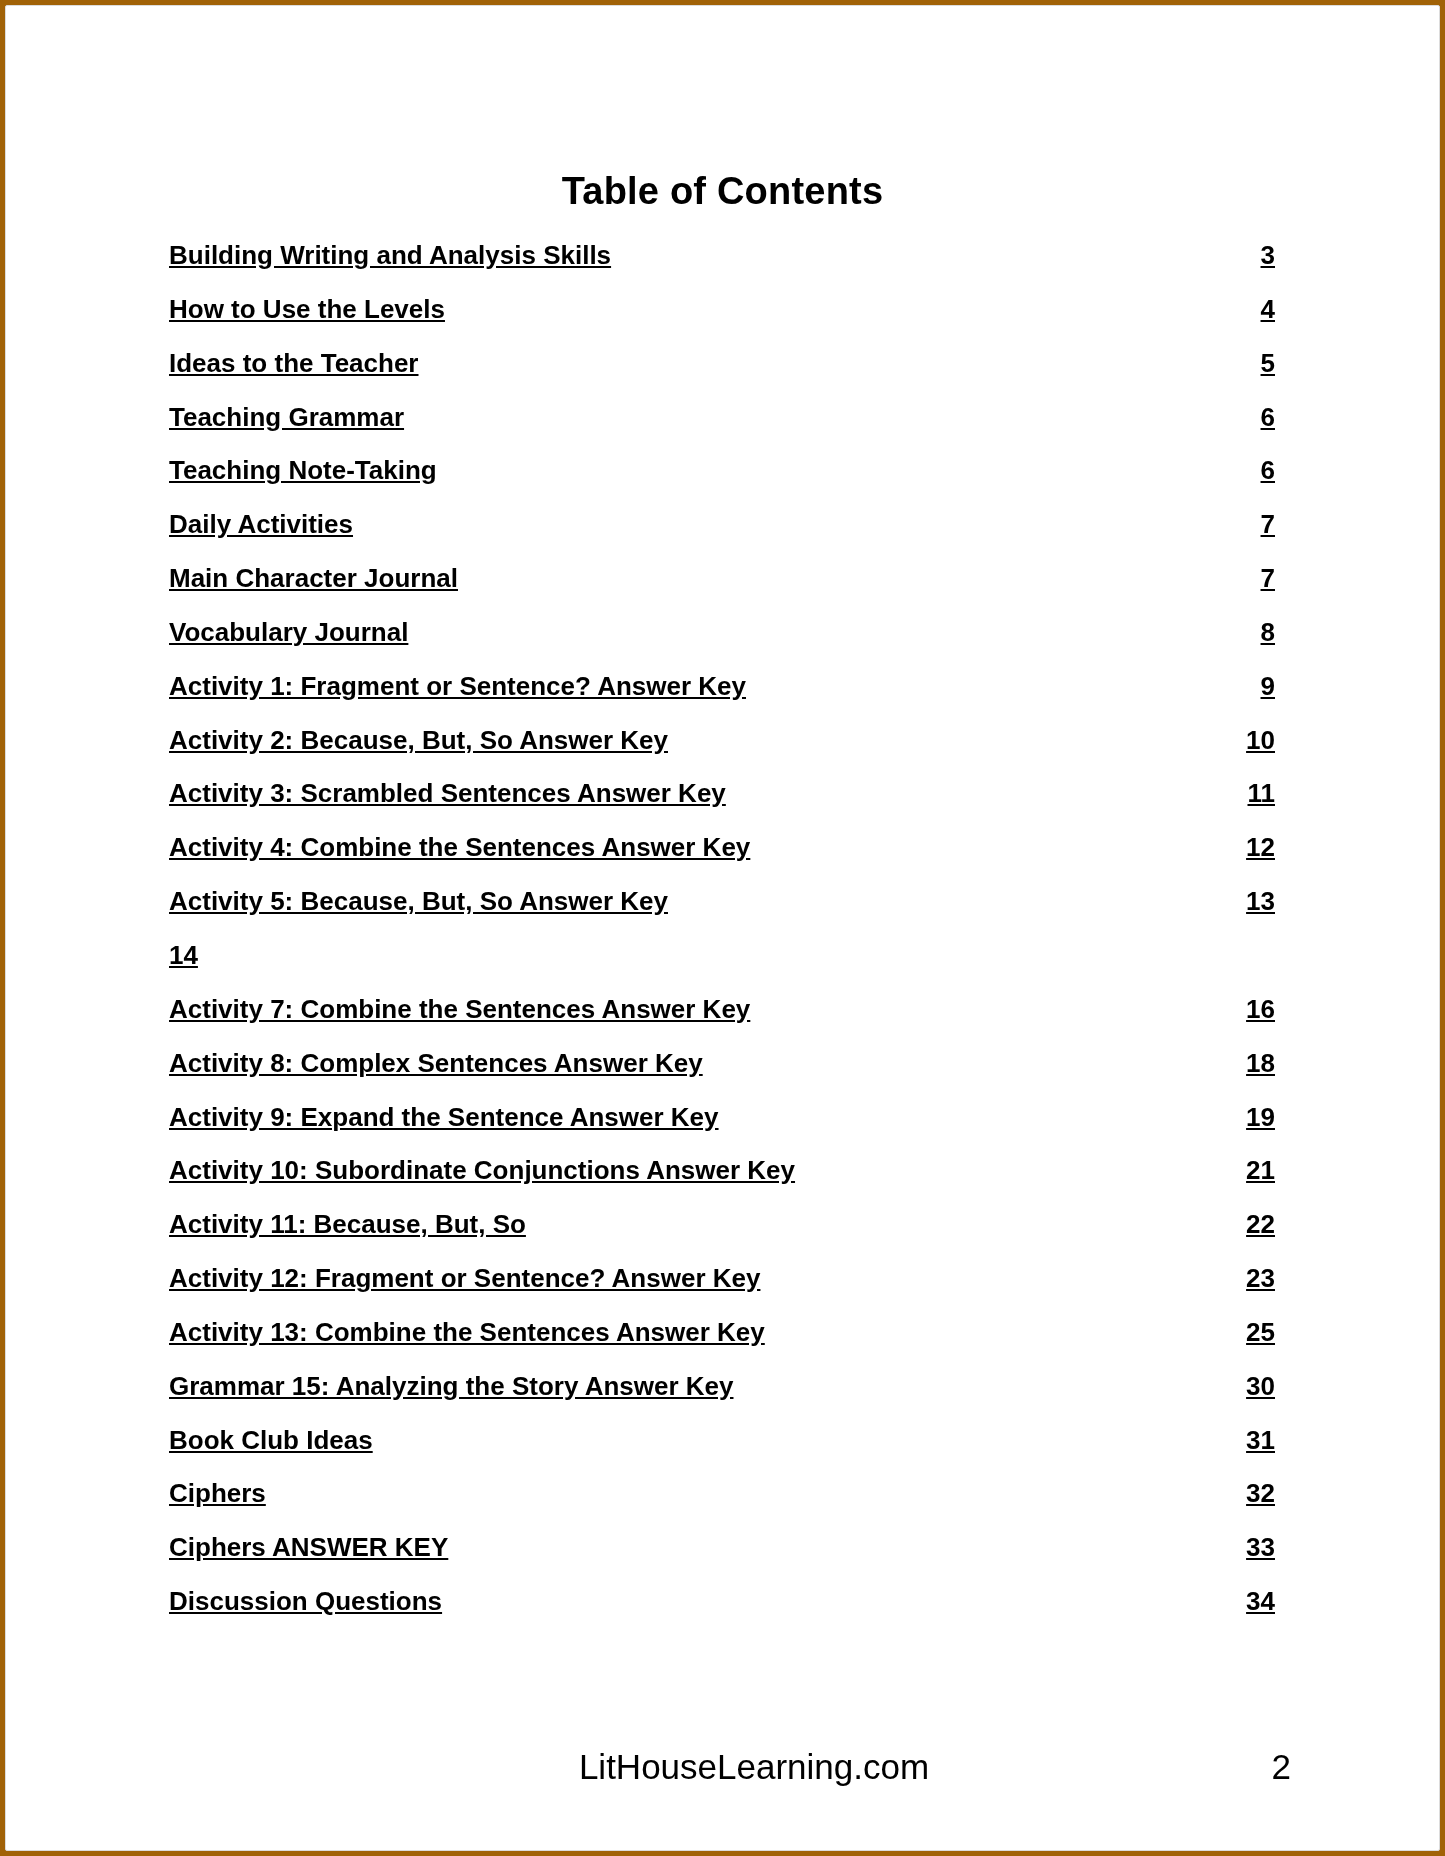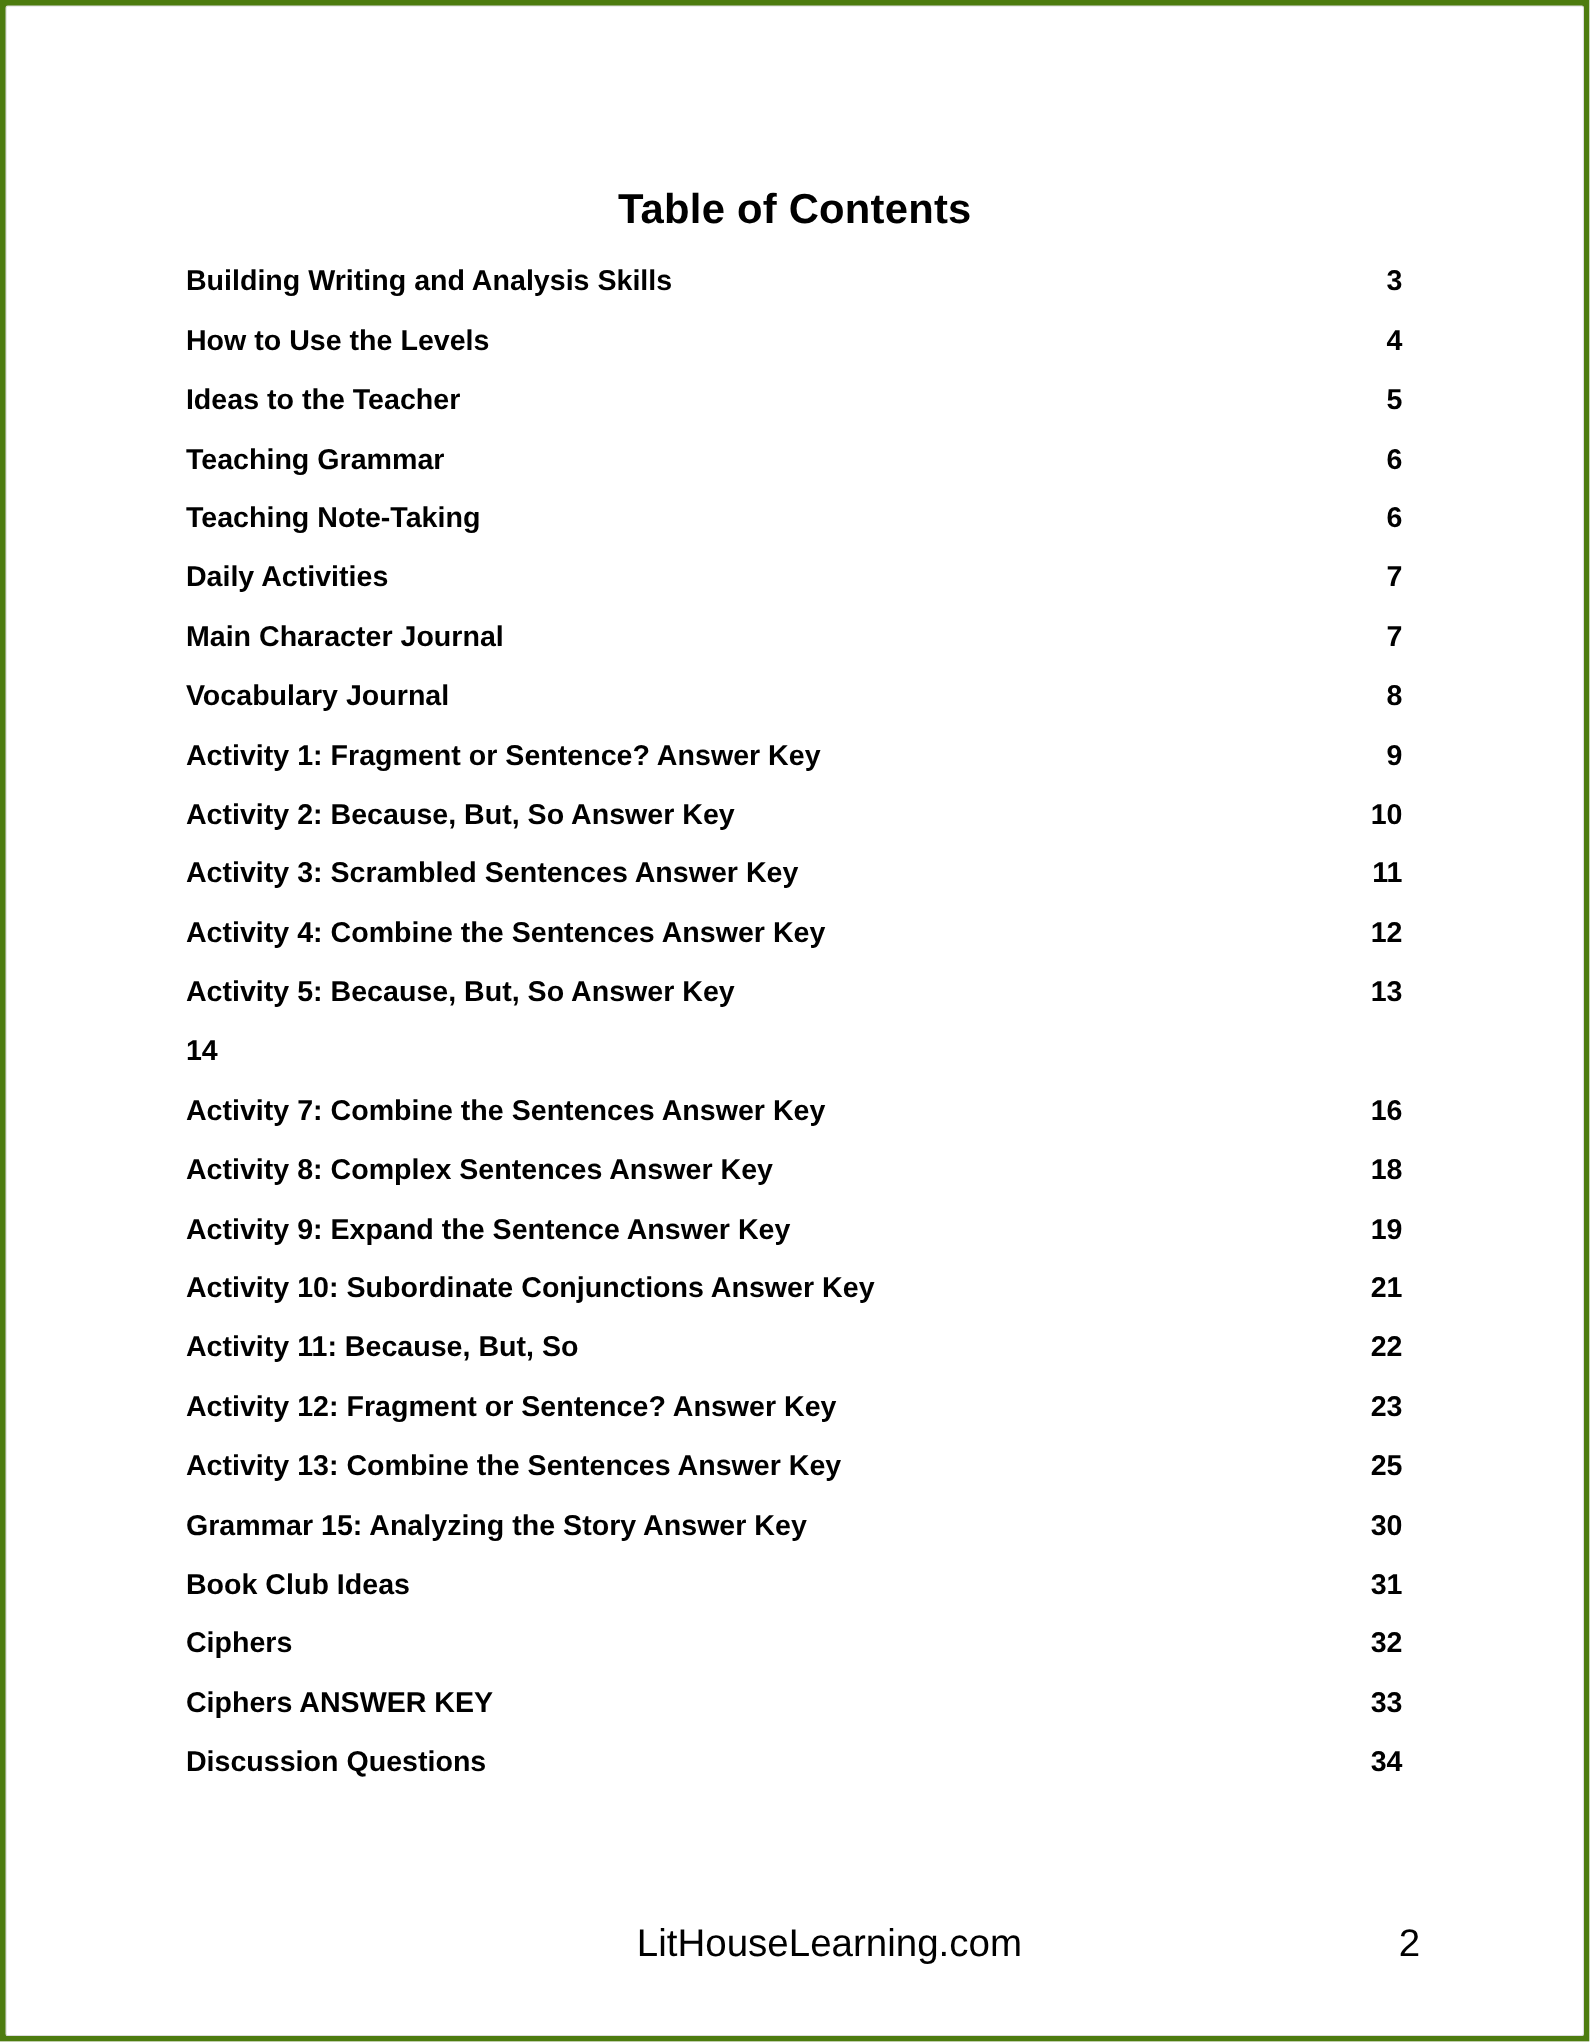--- a/index.html
+++ b/index.html
@@ -4,21 +4,21 @@
 <style>
   * { margin: 0; padding: 0; box-sizing: border-box; }
   html, body {
     font-family: "Liberation Sans", "DejaVu Sans", sans-serif;
     background: #f1f1f1;
   }
   .viewport {
     position: relative;
     width: 1445px;
     height: 1856px;
-    background: #4d7c0f;
+    background: #a16207;
     overflow: hidden;
   }
   .sheet {
     position: absolute;
     left: 5px;
     top: 5px;
     width: 1435px;
     height: 1846px;
     background: #ffffff;
     border: 1px solid #dcdcdc;
@@ -38,20 +38,21 @@
     padding: 0 164px 0 163px;
   }
   .toc-row {
     height: 53.85px;
     display: flex;
     justify-content: space-between;
     align-items: baseline;
     font-size: 26px;
     line-height: 31px;
     font-weight: bold;
+    text-decoration: underline;
   }
   .toc-row .lbl { white-space: nowrap; }
   .toc-row .num { white-space: nowrap; text-align: right; }
   .page-footer {
     position: absolute;
     left: 163px;
     right: 148px;
     top: 1746px;
     height: 30px;
     font-size: 35px;

